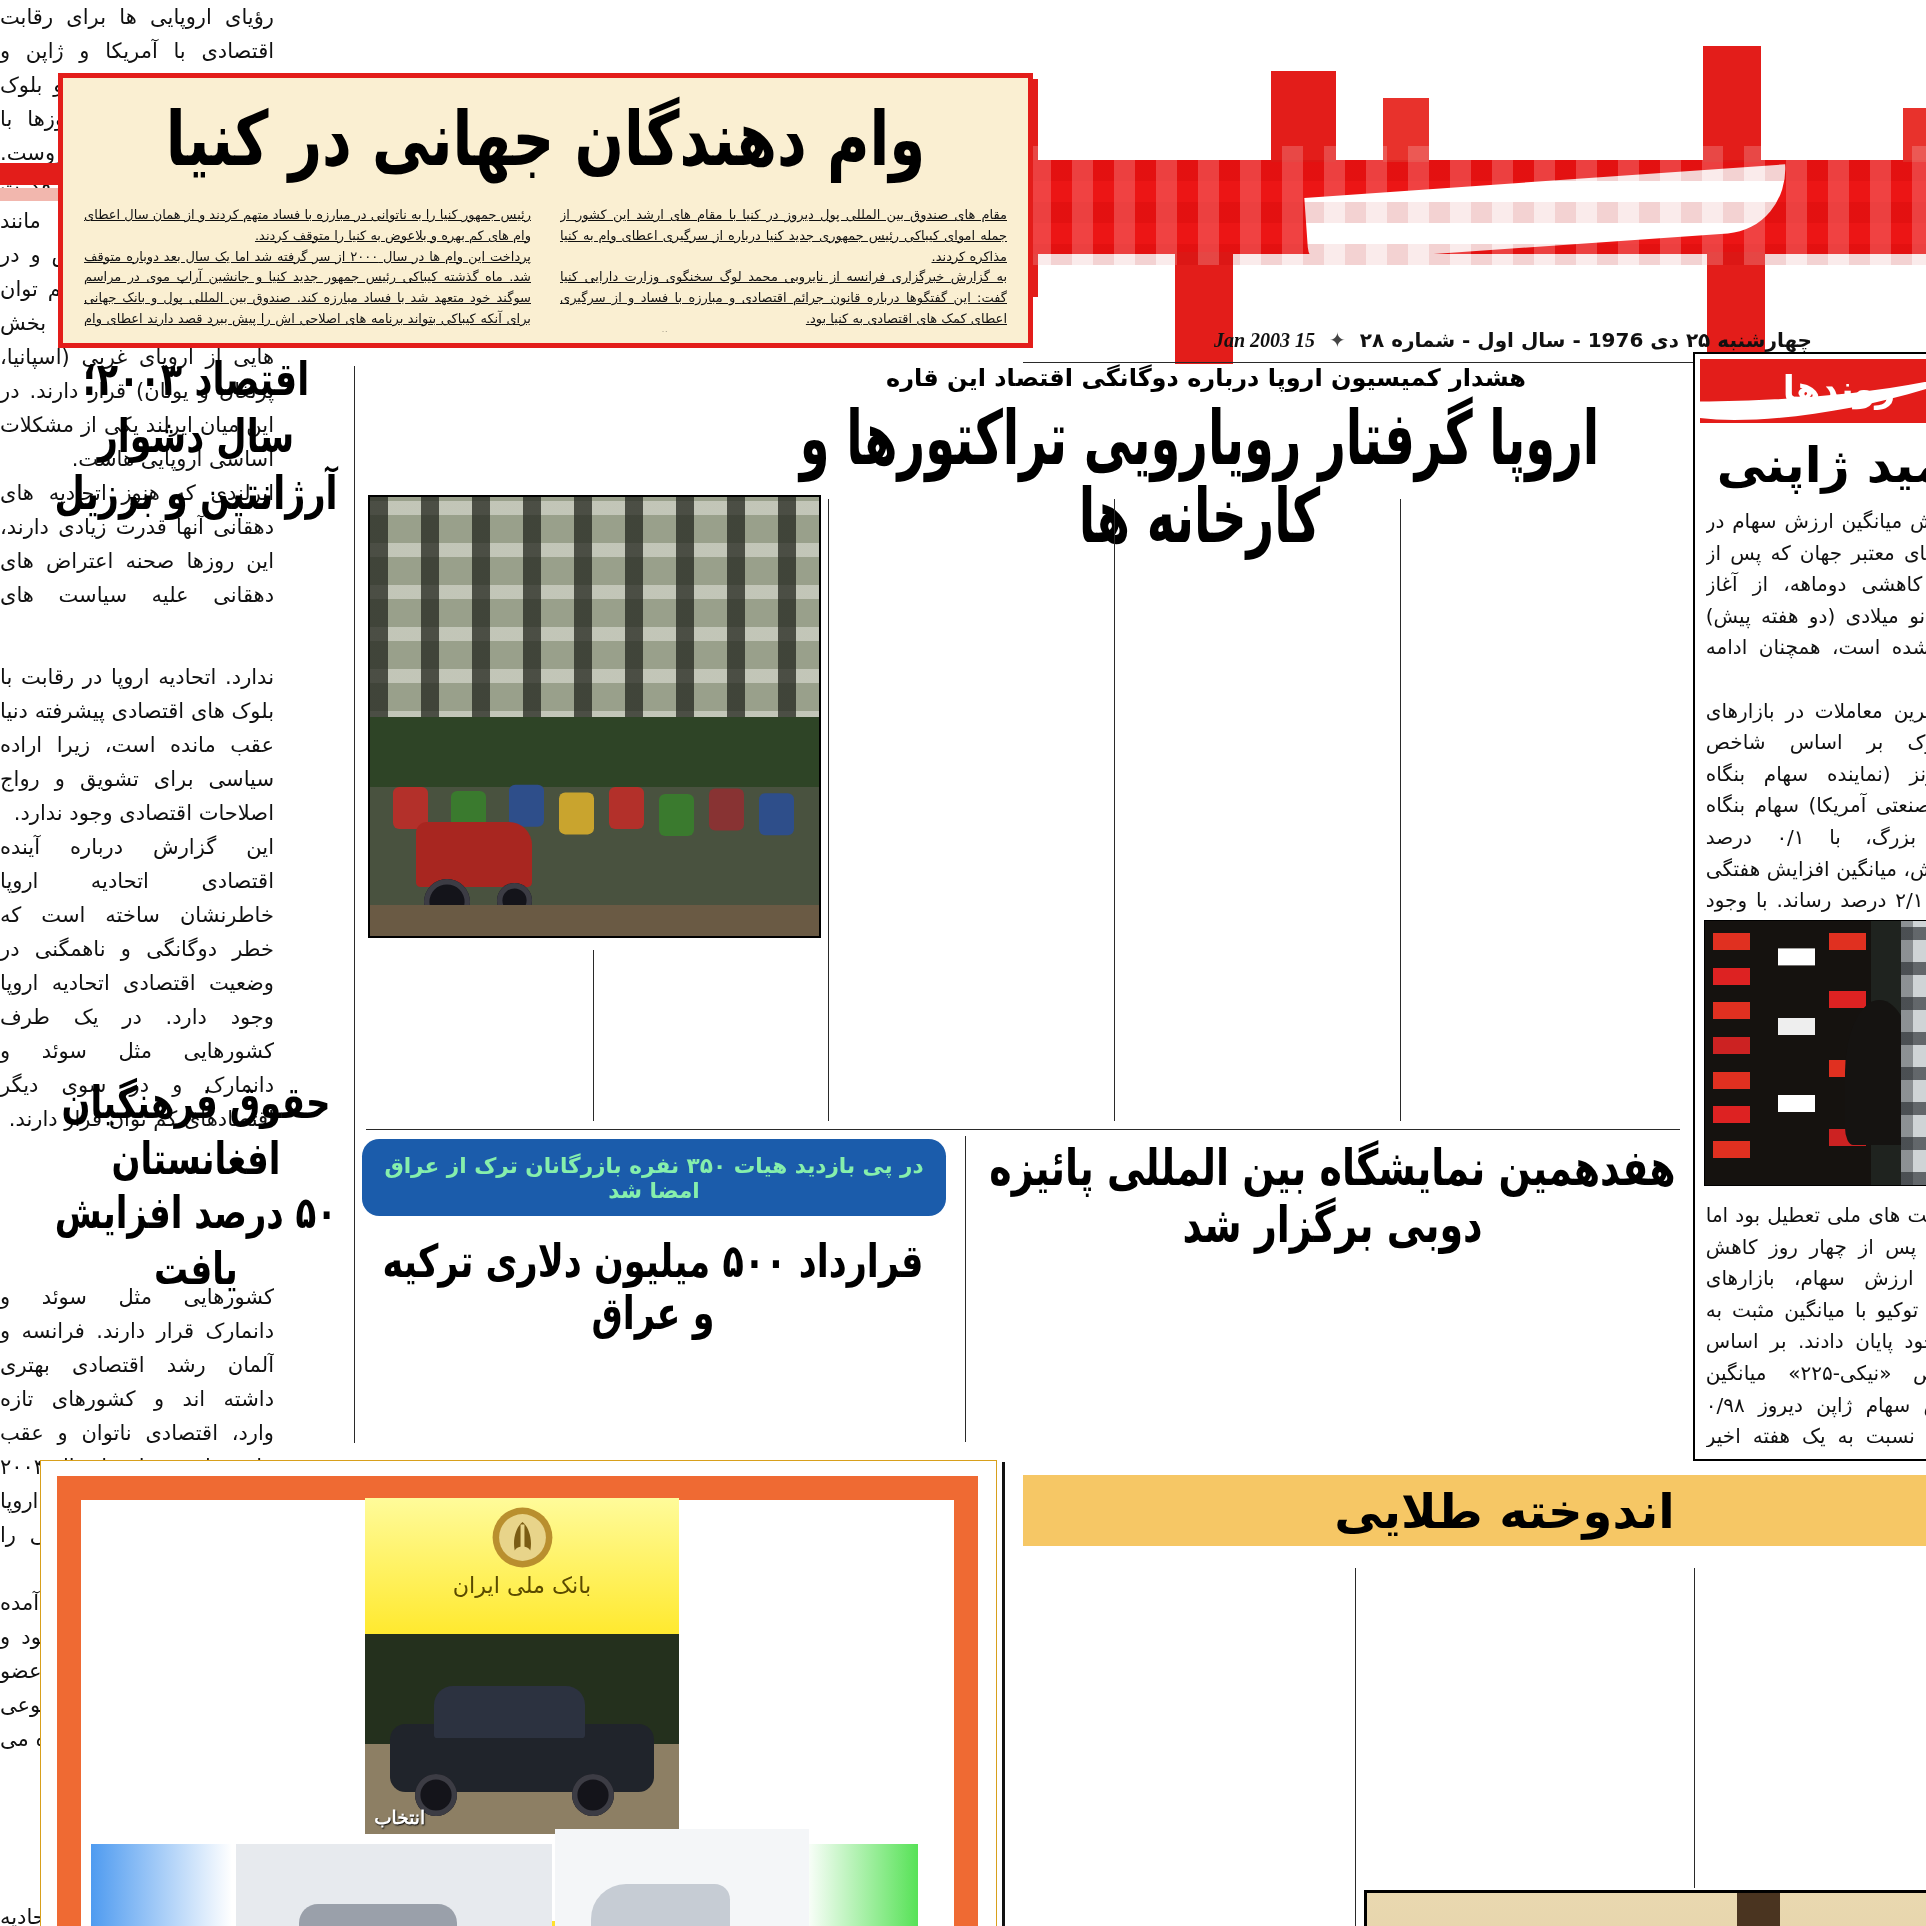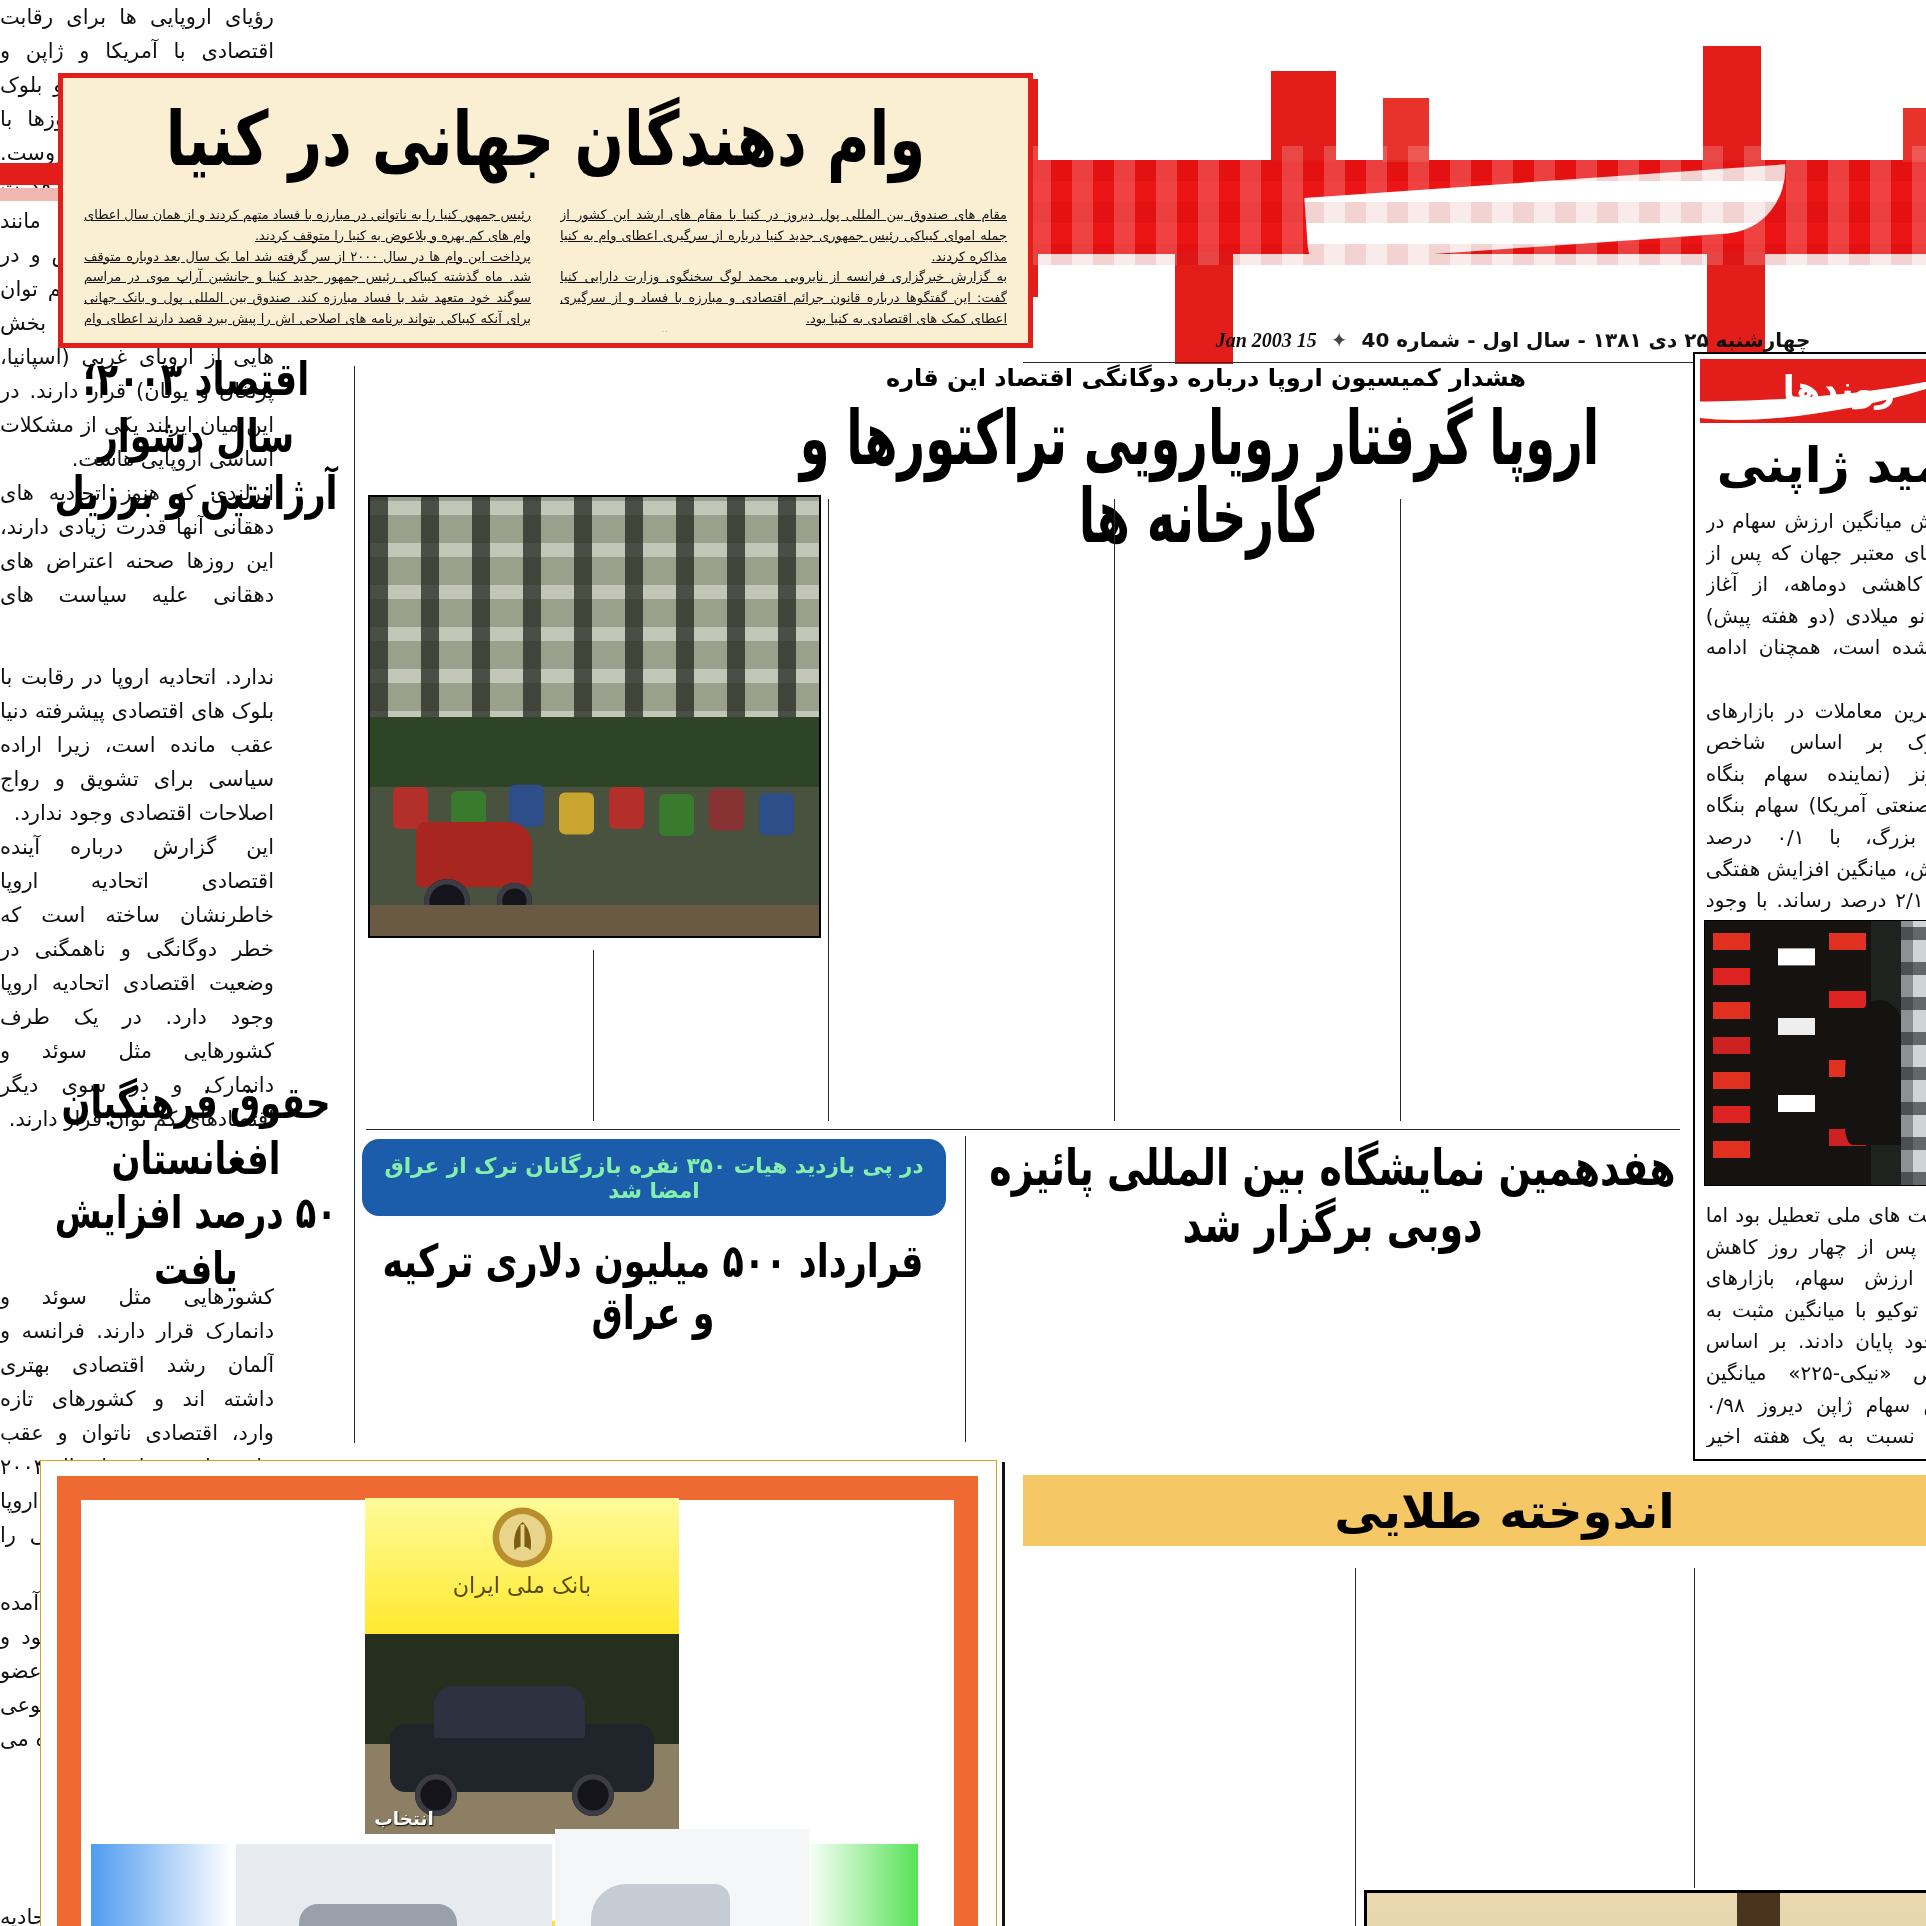--- a/index.html
+++ b/index.html
@@ -8,21 +8,21 @@
   .txt{font-size:21px;line-height:1.62;text-align:justify;direction:rtl;unicode-bidi:plaintext;
        white-space:pre-line;overflow:hidden;color:#111;}
   .txt-sm{font-size:13px;line-height:1.6;text-decoration:underline;}
   .hl{font-weight:bold;text-align:center;direction:rtl;color:#000;}
   .stretch{transform:scaleY(1.55);transform-origin:top center;}
   .stretch-m{transform:scaleY(1.3);transform-origin:top center;}
   .rule-v{background:#2a2a2a;width:1.2px;}
   .rule-h{background:#2a2a2a;height:1.2px;}
   .photo{border:2.3px solid #000;box-sizing:border-box;overflow:hidden;position:absolute;}
   .caption{position:absolute;left:9.2px;bottom:5.4px;color:#fff;font-size:18.5px;font-weight:bold;
-           direction:rtl;text-shadow:0.8px 0.8px 1.5px #000;z-index:5;}
+           direction:rtl;text-shadow:0.8px 0.8px 1.5px #000;z-index:5;font-family:Liberation Serif, serif;}
   .wheel{position:absolute;background:#14141a;border-radius:50%;box-shadow:inset 0 0 0 5.4px #3c3c44;}
   .cbody{position:absolute;border-radius:15.4px;}
   .ccab{position:absolute;border-radius:19px 19px 3.1px 3.1px;}
 </style>
 </head>
 <body>
 
 <div id="page">
 
   <div class="abs" style="left:0;top:163px;width:58px;height:22.3px;background:#e31d1a;"></div>
@@ -36,21 +36,21 @@
   <div class="abs" style="left:1903px;top:108px;width:54px;height:54px;background:#e8322c;"></div>
   <div class="abs" style="left:1175px;top:252px;width:58px;height:112px;background:#e31d1a;"></div>
   <div class="abs" style="left:1707px;top:252px;width:58px;height:127px;background:#e31d1a;"></div>
   <div class="abs" style="left:1306px;top:181px;width:482px;height:65px;background:#fff;border-radius:0 0 62px 11.6px / 0 0 65px 15.4px;transform:rotate(-4deg);"></div>
   <div class="abs" style="left:988px;top:146px;width:998px;height:119px;opacity:.35;background:
        repeating-linear-gradient(90deg,rgba(255,255,255,.55) 0 21px,rgba(255,255,255,0) 21px 42px),
        repeating-linear-gradient(0deg,rgba(190,0,0,.5) 0 21px,rgba(255,255,255,0) 21px 42px);"></div>
 
   <div class="abs" style="left:1040px;top:328px;width:946px;height:31px;direction:rtl;text-align:center;
               font-size:20px;font-weight:bold;color:#111;">
-    <span>چهارشنبه ۲۵ دی ۱۳۸۱ - سال اول - شماره 40</span>
+    <span>چهارشنبه ۲۵ دی 1976 - سال اول - شماره ۲۸</span>
     <span style="color:#444;padding:0 7px;">✦</span>
     <span style="font-family:'Liberation Serif',serif;font-style:italic;">15 Jan 2003</span>
   </div>
   <div class="abs rule-h" style="left:1023px;top:362px;width:963px;"></div>
 
   <div class="abs" style="left:58px;top:73px;width:975px;height:275px;background:#faefd2;border:5.4px solid #e31d1a;box-sizing:border-box;padding-left:28px;">
     <div class="hl stretch-m" style="position:absolute;left:0;top:17.3px;width:100%;font-size:58px;">وام دهندگان جهانی در کنیا</div>
     <div class="txt txt-sm" style="position:absolute;right:21px;top:127px;width:447px;height:127px;">مقام های صندوق بین المللی پول دیروز در کنیا با مقام های ارشد این کشور از جمله اموای کیباکی رئیس جمهوری جدید کنیا درباره از سرگیری اعطای وام به کنیا مذاکره کردند.
 به گزارش خبرگزاری فرانسه از نایروبی محمد لوگ سخنگوی وزارت دارایی کنیا گفت: این گفتگوها درباره قانون جرائم اقتصادی و مبارزه با فساد و از سرگیری اعطای کمک های اقتصادی به کنیا بود.
 صندوق بین المللی پول و بانک جهانی در سال ۱۹۹۷ دولت دانیل آراپ موی</div>

